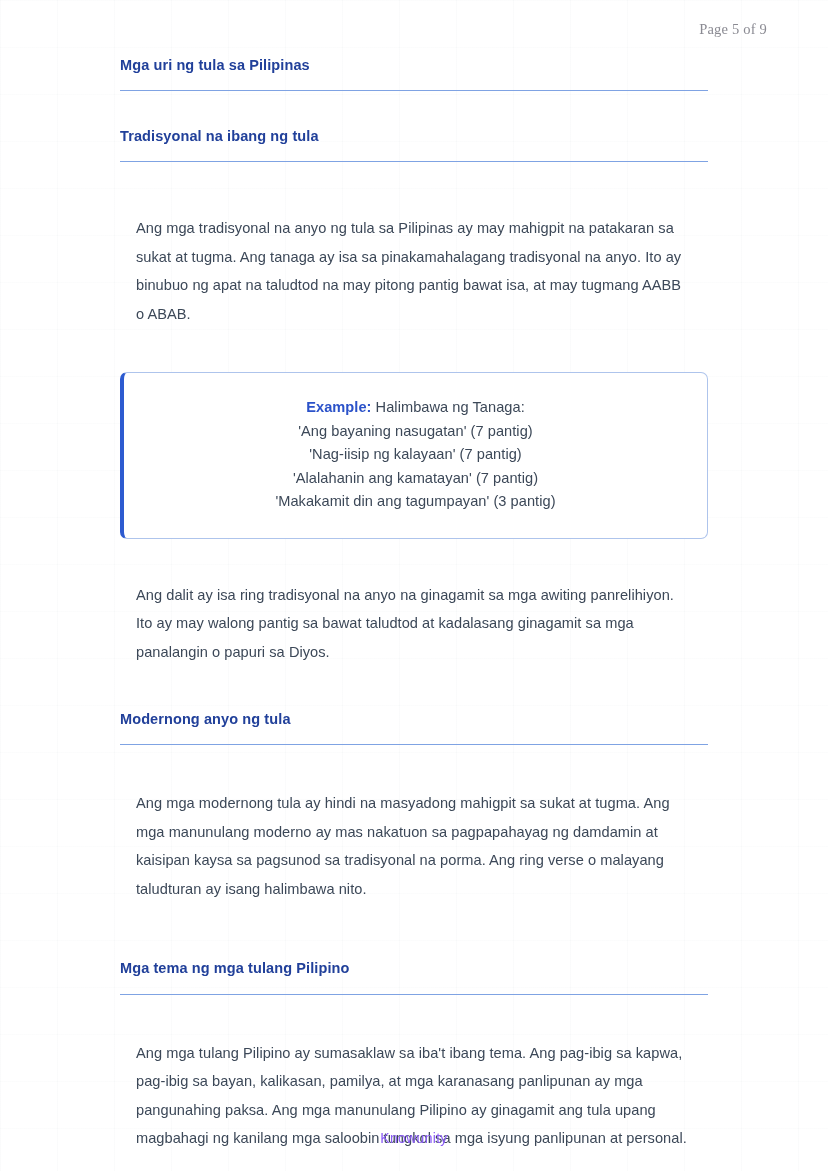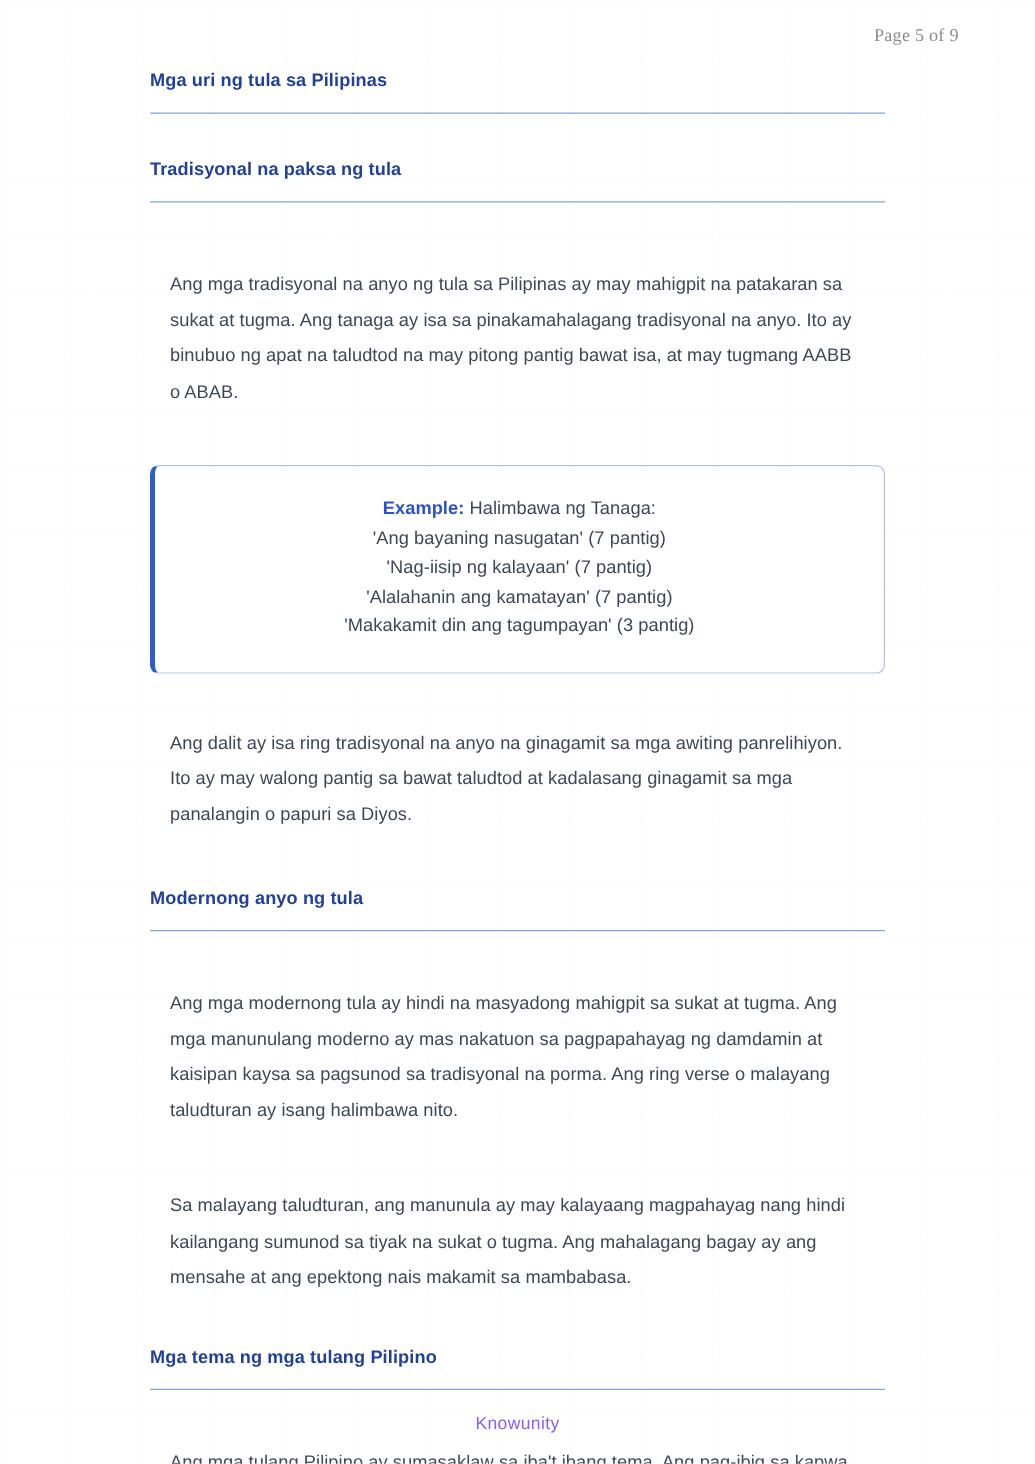--- a/index.html
+++ b/index.html
@@ -125,21 +125,21 @@
 
   <div class="content">
 
     <div class="heading-block">
       <h2 class="section-heading">Mga uri ng tula sa Pilipinas</h2>
     </div>
 
     <div class="gap-36"></div>
 
     <div class="heading-block">
-      <h2 class="section-heading">Tradisyonal na paksa ng tula</h2>
+      <h2 class="section-heading">Tradisyonal na ibang ng tula</h2>
     </div>
 
     <div class="gap-36"></div>
 
     <p class="body-text">Ang mga tradisyonal na anyo ng tula sa Pilipinas ay may mahigpit na patakaran sa sukat at tugma. Ang tanaga ay isa sa pinakamahalagang tradisyonal na anyo. Ito ay binubuo ng apat na taludtod na may pitong pantig bawat isa, at may tugmang AABB o ABAB.</p>
 
     <div class="gap-28"></div>
 
     <div class="example-box">
       <div class="example-line">
@@ -160,21 +160,20 @@
     <div class="heading-block">
       <h2 class="section-heading">Modernong anyo ng tula</h2>
     </div>
 
     <div class="gap-28"></div>
 
     <p class="body-text">Ang mga modernong tula ay hindi na masyadong mahigpit sa sukat at tugma. Ang mga manunulang moderno ay mas nakatuon sa pagpapahayag ng damdamin at kaisipan kaysa sa pagsunod sa tradisyonal na porma. Ang ring verse o malayang taludturan ay isang halimbawa nito.</p>
 
     <div class="gap-16"></div>
 
-    <p class="body-text">Sa malayang taludturan, ang manunula ay may kalayaang magpahayag nang hindi kailangang sumunod sa tiyak na sukat o tugma. Ang mahalagang bagay ay ang mensahe at ang epektong nais makamit sa mambabasa.</p>
 
     <div class="gap-24"></div>
 
     <div class="heading-block">
       <h2 class="section-heading">Mga tema ng mga tulang Pilipino</h2>
     </div>
 
     <div class="gap-28"></div>
 
     <p class="body-text">Ang mga tulang Pilipino ay sumasaklaw sa iba't ibang tema. Ang pag-ibig sa kapwa, pag-ibig sa bayan, kalikasan, pamilya, at mga karanasang panlipunan ay mga pangunahing paksa. Ang mga manunulang Pilipino ay ginagamit ang tula upang magbahagi ng kanilang mga saloobin tungkol sa mga isyung panlipunan at personal.</p>

